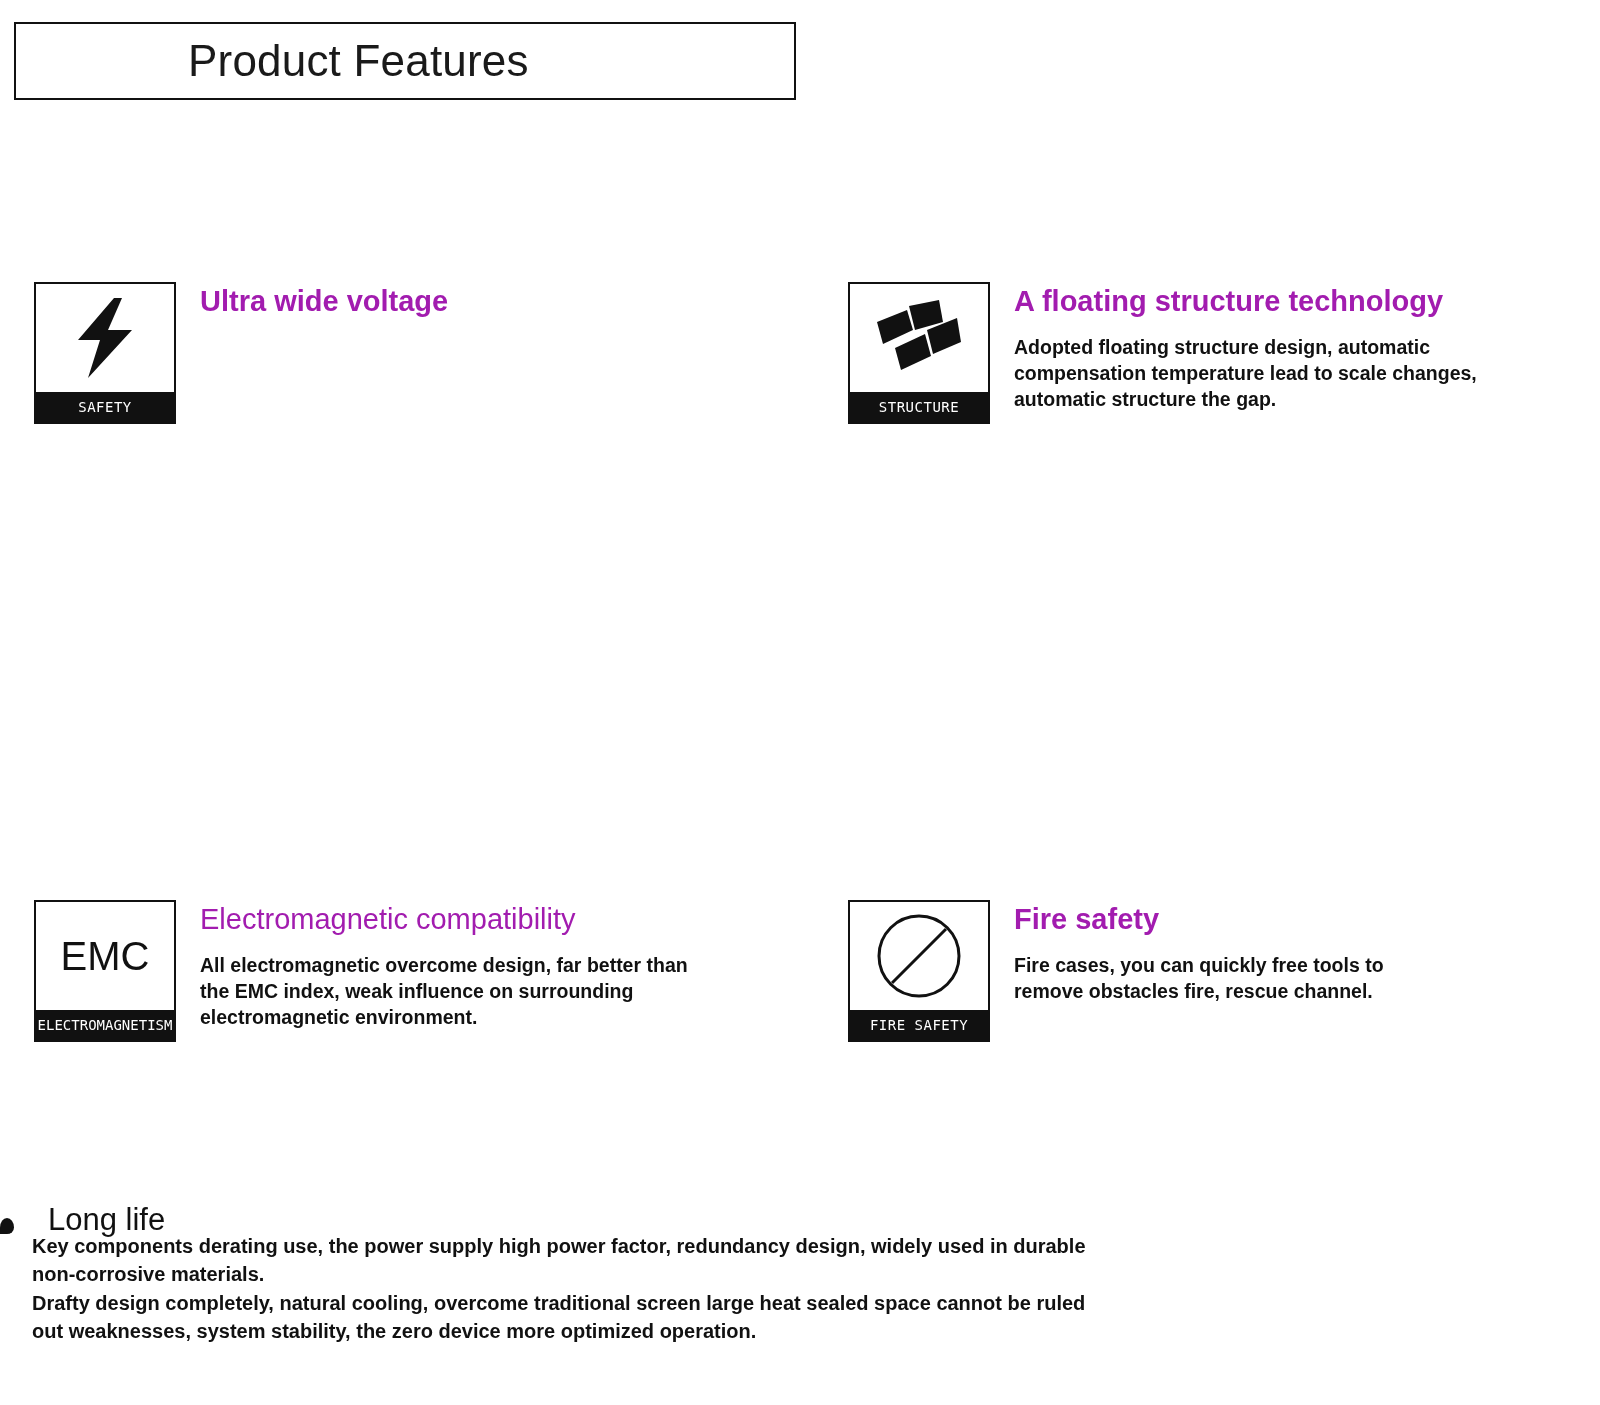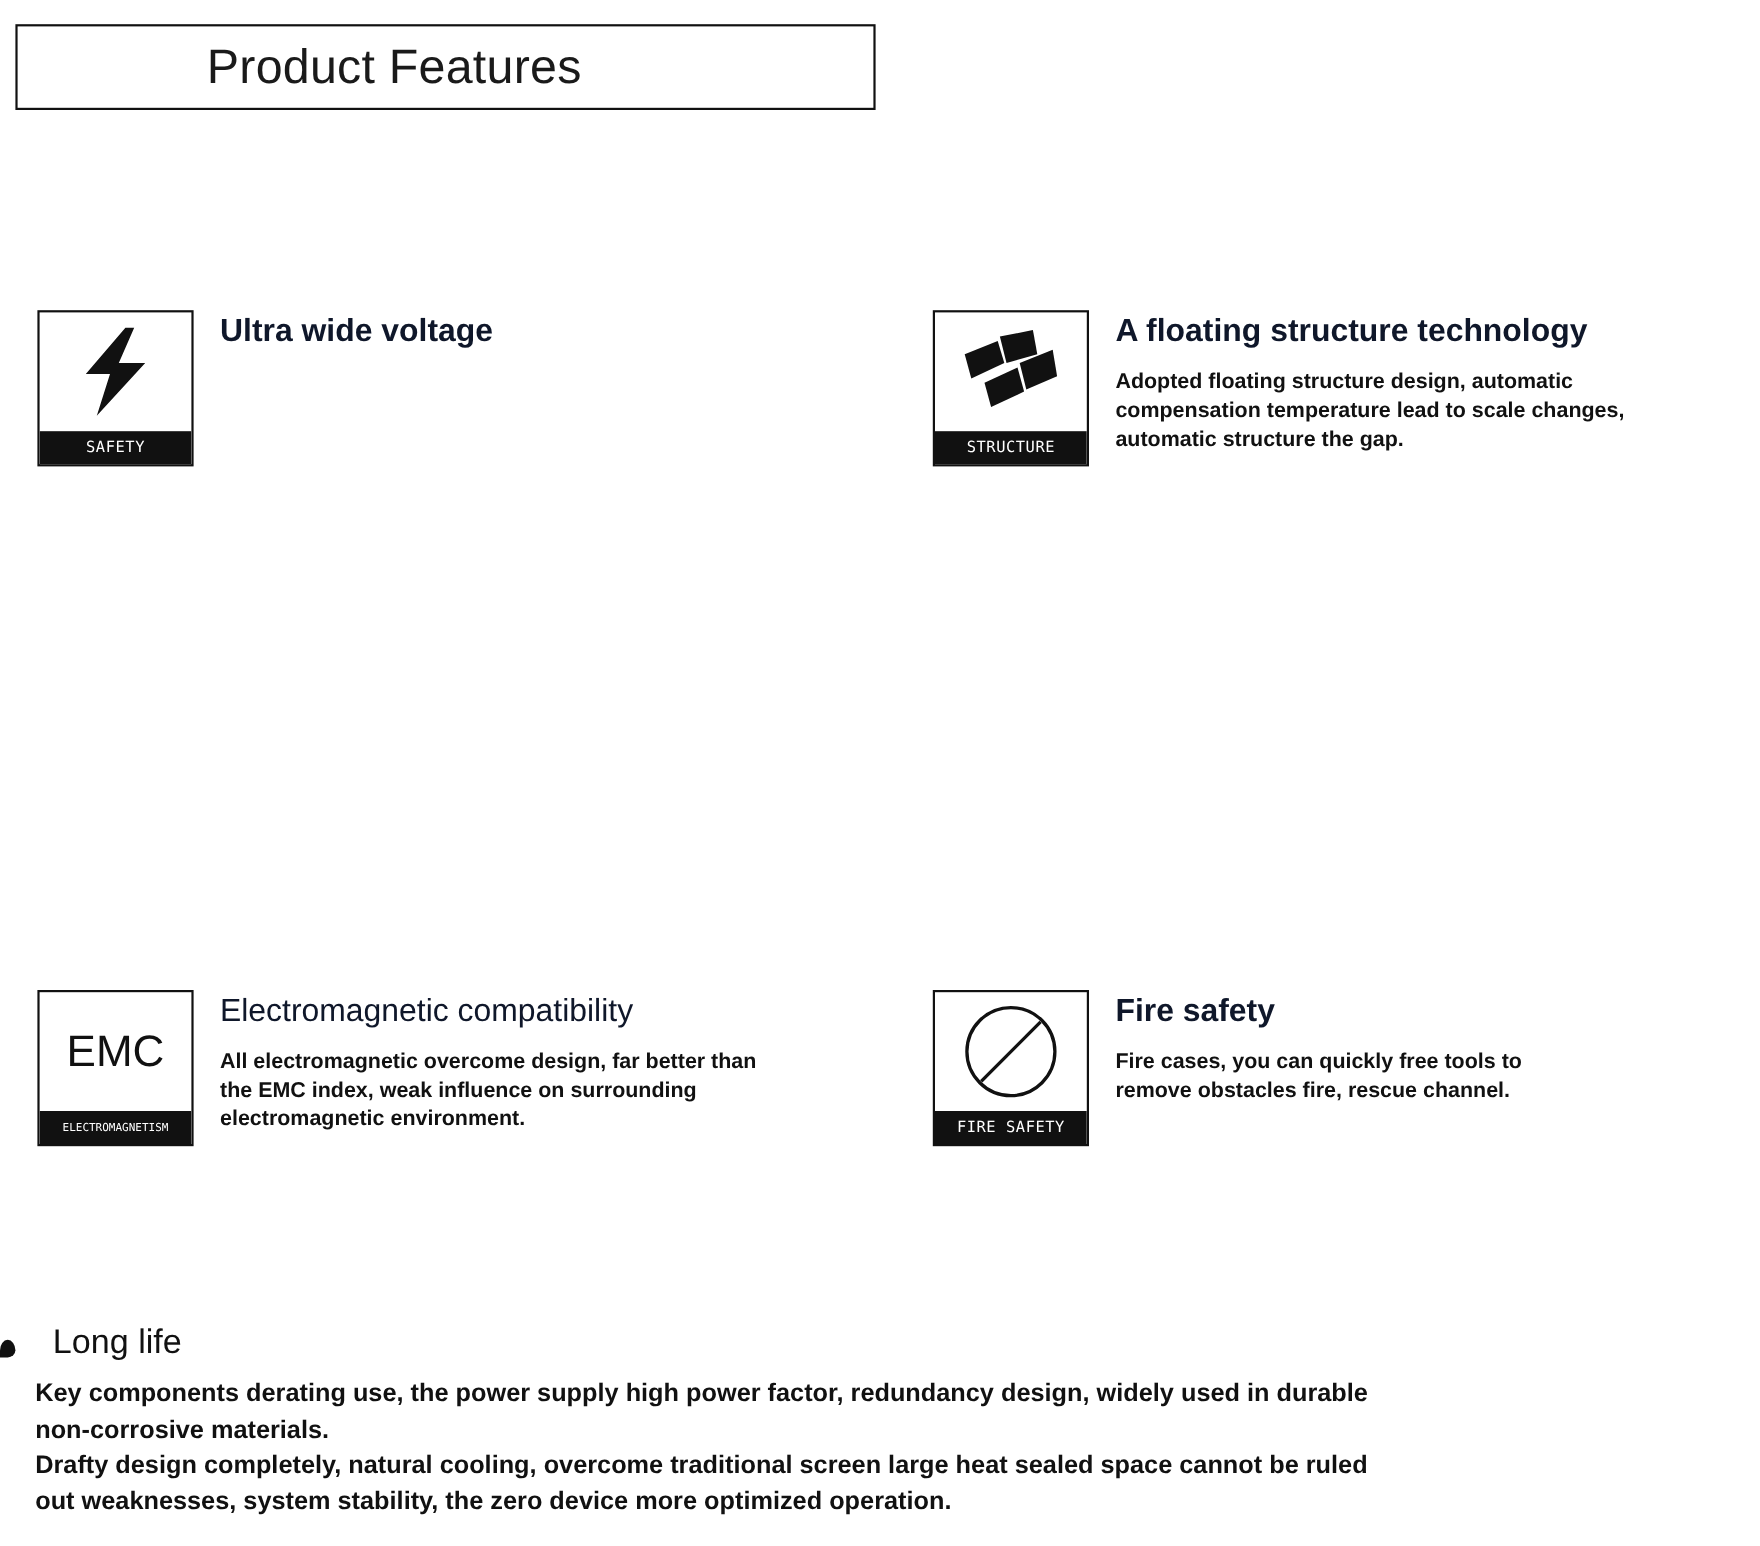--- a/index.html
+++ b/index.html
@@ -73,38 +73,38 @@
     height: 30px;
     background: #111111;
     color: #ffffff;
     font-family: "DejaVu Sans Mono", monospace;
     font-size: 14px;
     letter-spacing: 0.5px;
     display: flex;
     align-items: center;
     justify-content: center;
   }
-  .icon-caption.small { font-size: 10px; letter-spacing: 0px; }
+  .icon-caption.small { font-size: 14px; letter-spacing: 0px; }
   .icon-art {
     position: absolute;
     left: 0; right: 0; top: 0; bottom: 30px;
     display: flex;
     align-items: center;
     justify-content: center;
   }
   .icon-art svg { display: block; }
 
   .feature-text {
     margin-left: 24px;
     padding-top: 4px;
   }
   .feature-title {
     font-size: 29px;
     font-weight: bold;
-    color: #0f172a;
+    color: #a21caf;
     line-height: 1.1;
     margin-bottom: 16px;
     white-space: nowrap;
   }
   .feature-title.normal-weight { font-weight: 400; }
   .feature-desc {
     font-size: 19.5px;
     font-weight: bold;
     line-height: 1.34;
     color: #111111;
@@ -131,23 +131,23 @@
     position: absolute;
     left: 48px;
     top: -6px;
     font-size: 31px;
     font-weight: 400;
     color: #111111;
   }
   .longlife-body {
     position: absolute;
     left: 32px;
-    top: 42px;
+    top: 24px;
     width: 1440px;
-    font-size: 23px;
+    font-size: 20px;
     font-weight: bold;
     line-height: 1.42;
     white-space: pre-line;
     color: #111111;
   }
 </style>
 </head>
 <body>
 
 <div class="title-box">

